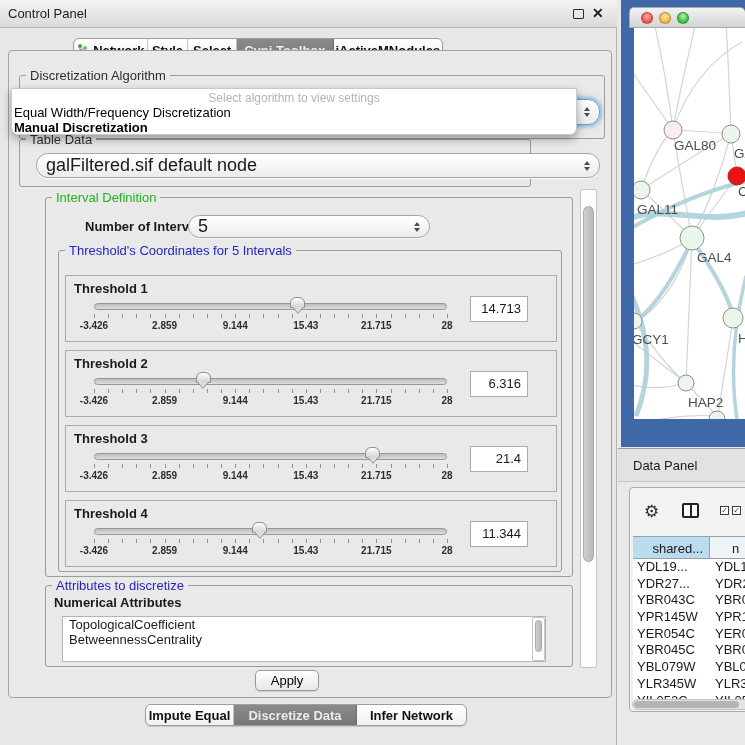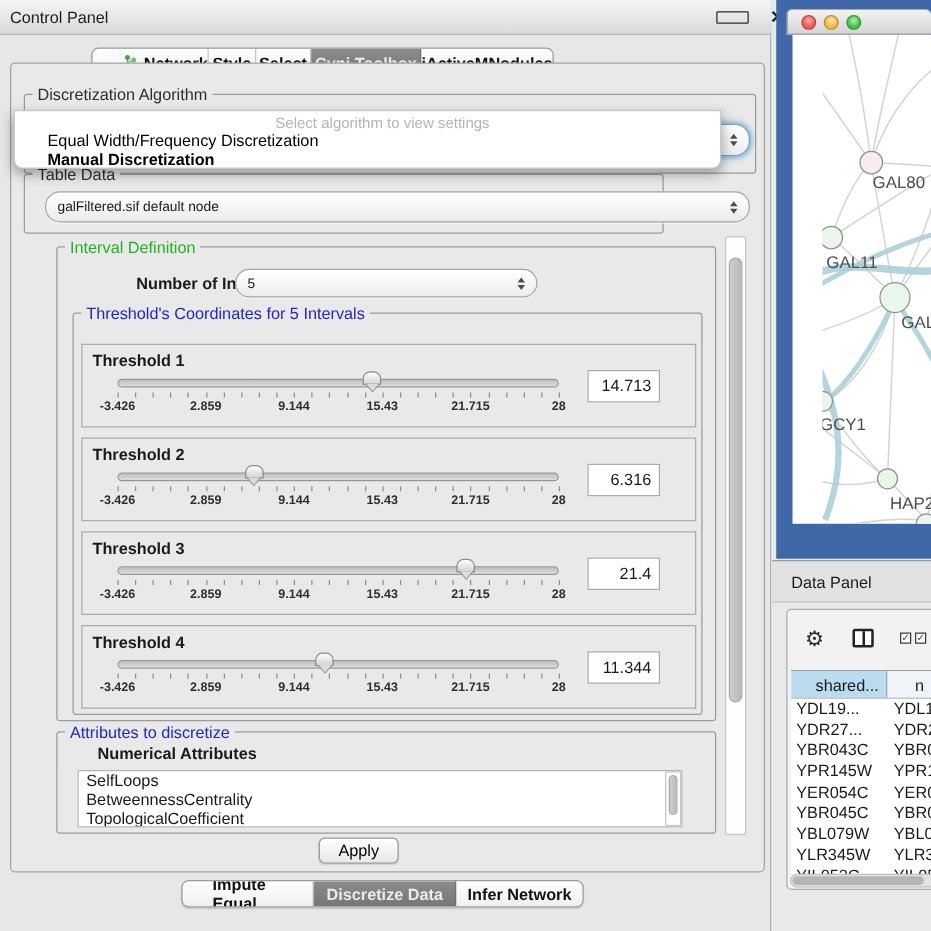--- a/index.html
+++ b/index.html
@@ -1,19 +1,19 @@
 <!DOCTYPE html>
 <html style="--title-green: #1fb41f; --title-blue: #2424cc; --win-blue: #3e68a8; --hdr-blue: #b9dcee;"><head>
 <meta charset="utf-8">
 <style>
   * { box-sizing: border-box; margin:0; padding:0; }
   html,body { width:745px; height:745px; }
   body { position:relative; overflow:hidden; background:#e9e9e9;
          font-family:"Liberation Sans", sans-serif; color:#1a1a1a; font-size:13px; }
-  .abs { position:absolute;padding-left:24px; }
+  .abs { position:absolute; }
 
   
   #left-panel { left:0; top:0; width:617px; height:745px; background:#e7e7e7; border-right:1px solid #b3b3b3; }
   #titlebar { left:0; top:0; width:617px; height:28px; background:linear-gradient(#f4f4f4,#dadada); border-bottom:1px solid #b8b8b8; }
   #titlebar .title { position:absolute; left:8px; top:6px; font-size:13px; color:#1c1c1c; }
   #float-btn { left:573px; top:9px; width:11px; height:10px; border:1.5px solid #2b2b2b; border-radius:1px; }
   #close-btn { left:592px; top:5px; font-size:14px; font-weight:bold; color:#1b1b1b; }
 
   .tabbar { display:flex; border:1px solid #9d9d9d; border-radius:6px; overflow:hidden;
             background:linear-gradient(#ffffff,#f0f0f0); box-shadow:0 1px 1px rgba(0,0,0,.15); }
@@ -25,21 +25,21 @@
   #bottom-tabs { left:145px; top:704px; width:322px; height:22px; }
 
   #main-box { left:8px; top:50px; width:604px; height:648px; border:1px solid #a3a3a3; border-radius:4px; background:#e9e9e9; }
 
   .groupbox { position:absolute; border:1px solid #9c9c9c; border-radius:3px; }
   .group-label { position:absolute; top:-8px; left:6px; background:#e9e9e9; padding:0 4px; font-size:13px; color:#2e2e2e; white-space:nowrap; }
   .group-label.green { color:var(--title-green); }
   .group-label.blue { color:var(--title-blue); }
 
   .combo { position:absolute; display:flex; align-items:center; border:1px solid #a6a6a6; border-radius:12px;
-           background:linear-gradient(#ffffff,#ececec); font-size:11px; padding:0 9px; box-shadow:0 1px 0 rgba(255,255,255,.7); }
+           background:linear-gradient(#ffffff,#ececec); font-size:18px; padding:0 9px; box-shadow:0 1px 0 rgba(255,255,255,.7); }
   .combo .spin { margin-left:auto; display:flex; flex-direction:column; align-items:center; }
   .combo .spin .up { width:0; height:0; border:3.5px solid transparent; border-bottom:4.5px solid #4c4c4c; margin-bottom:1px; }
   .combo .spin .dn { width:0; height:0; border:3.5px solid transparent; border-top:4.5px solid #4c4c4c; margin-top:1px; }
   .combo.focused { border-color:#6ea3d8; box-shadow:0 0 4px 1.5px rgba(90,150,210,.75); }
 
   #algo-popup { left:11px; top:88px; width:566px; height:47px; background:#ffffff; border:1px solid #c9c9c9;
                 border-radius:0 0 7px 7px; box-shadow:0 4px 10px rgba(0,0,0,.35); z-index:30; }
   #algo-popup .ph { text-align:center; color:#b4b4b4; font-size:12px; padding-top:2px; }
   #algo-popup .item { font-size:13px; color:#000; padding:0 2px; line-height:15px; }
   #algo-popup .item.selected { font-weight:bold; }
@@ -330,23 +330,22 @@
                 <div class="thr-value">11.344</div>
               </div>
             </div>
         </div>
       </div>
 
       <div class="groupbox" style="left:30px; top:396px; width:528px; height:82px;">
         <span class="group-label blue">Attributes to discretize</span>
         <span class="abs" style="left:8px; top:9px; font-weight:bold;">Numerical Attributes</span>
         <div id="attr-list">
-            <div class="row">SelfLoops</div>
+            <div class="row">TopologicalCoefficient</div>
             <div class="row">BetweennessCentrality</div>
-            <div class="row">TopologicalCoefficient</div>
           </div>
         <div class="vscroll" style="left:486px; top:31px; width:13px; height:44px;">
           <div class="vthumb" style="top:2px; height:32px;"></div>
         </div>
       </div>
 
       <div class="vscroll" style="left:565px; top:0; width:17px; height:479px;">
         <div class="vthumb" style="top:16px; height:356px;"></div>
       </div>
     </div>

